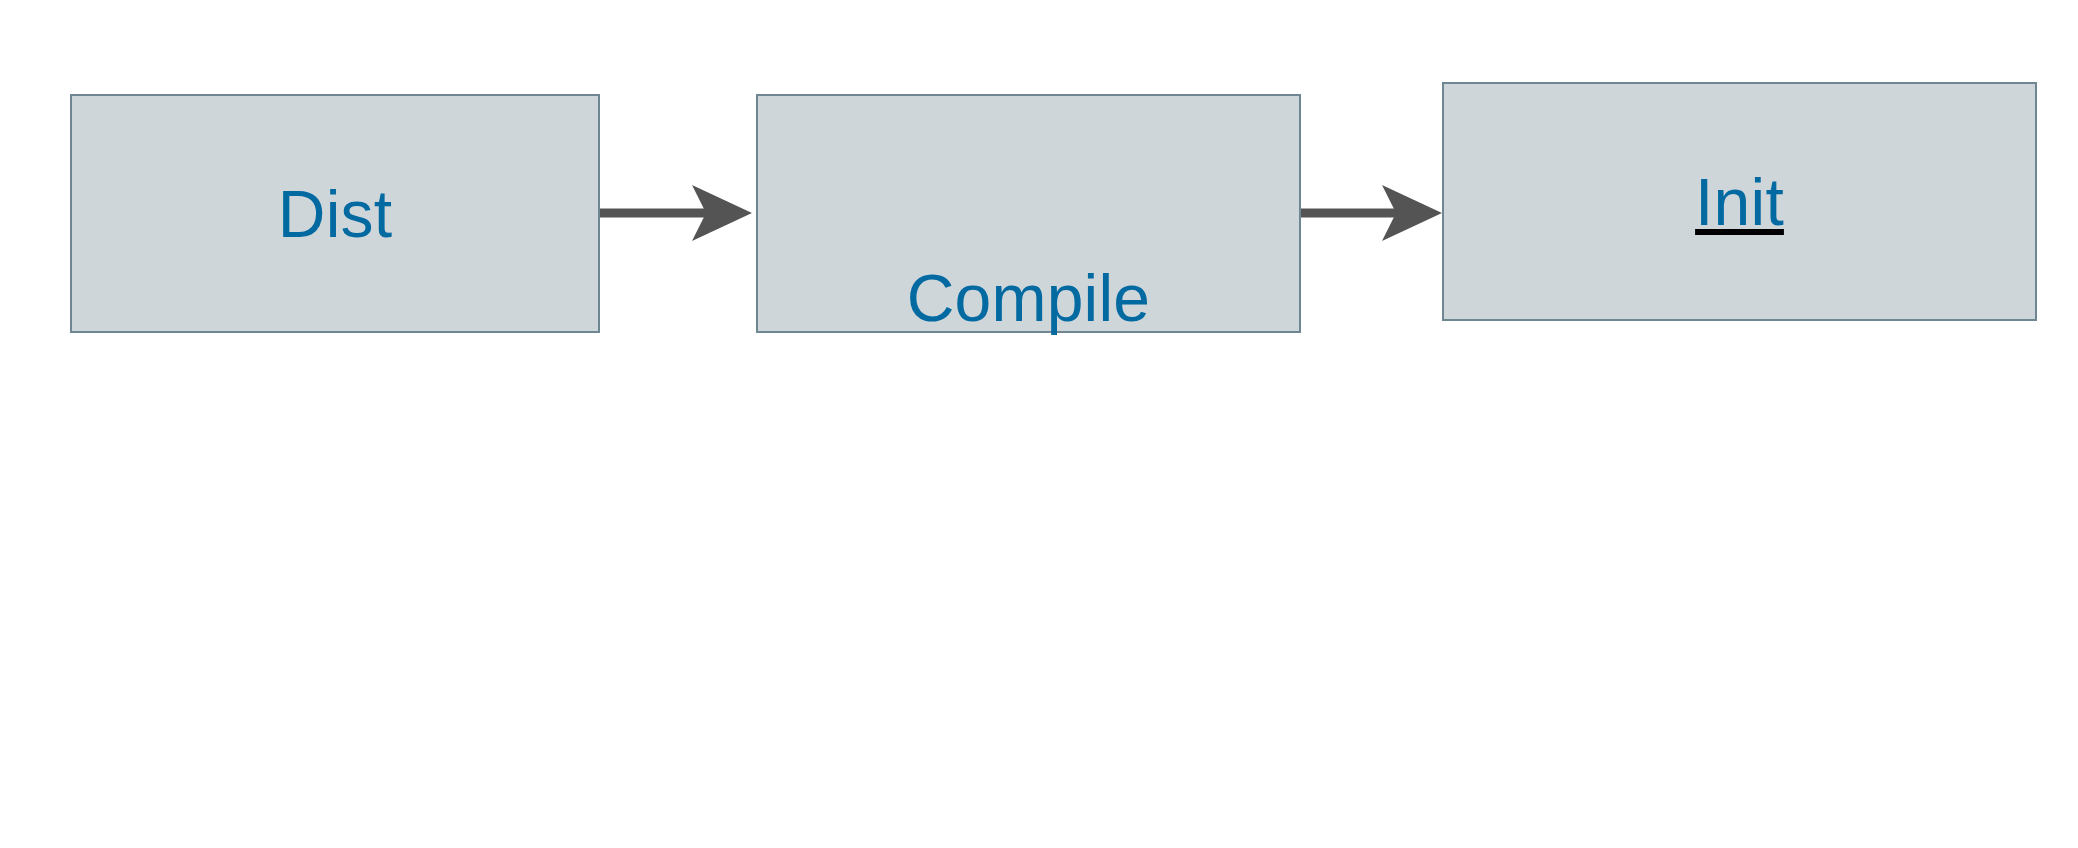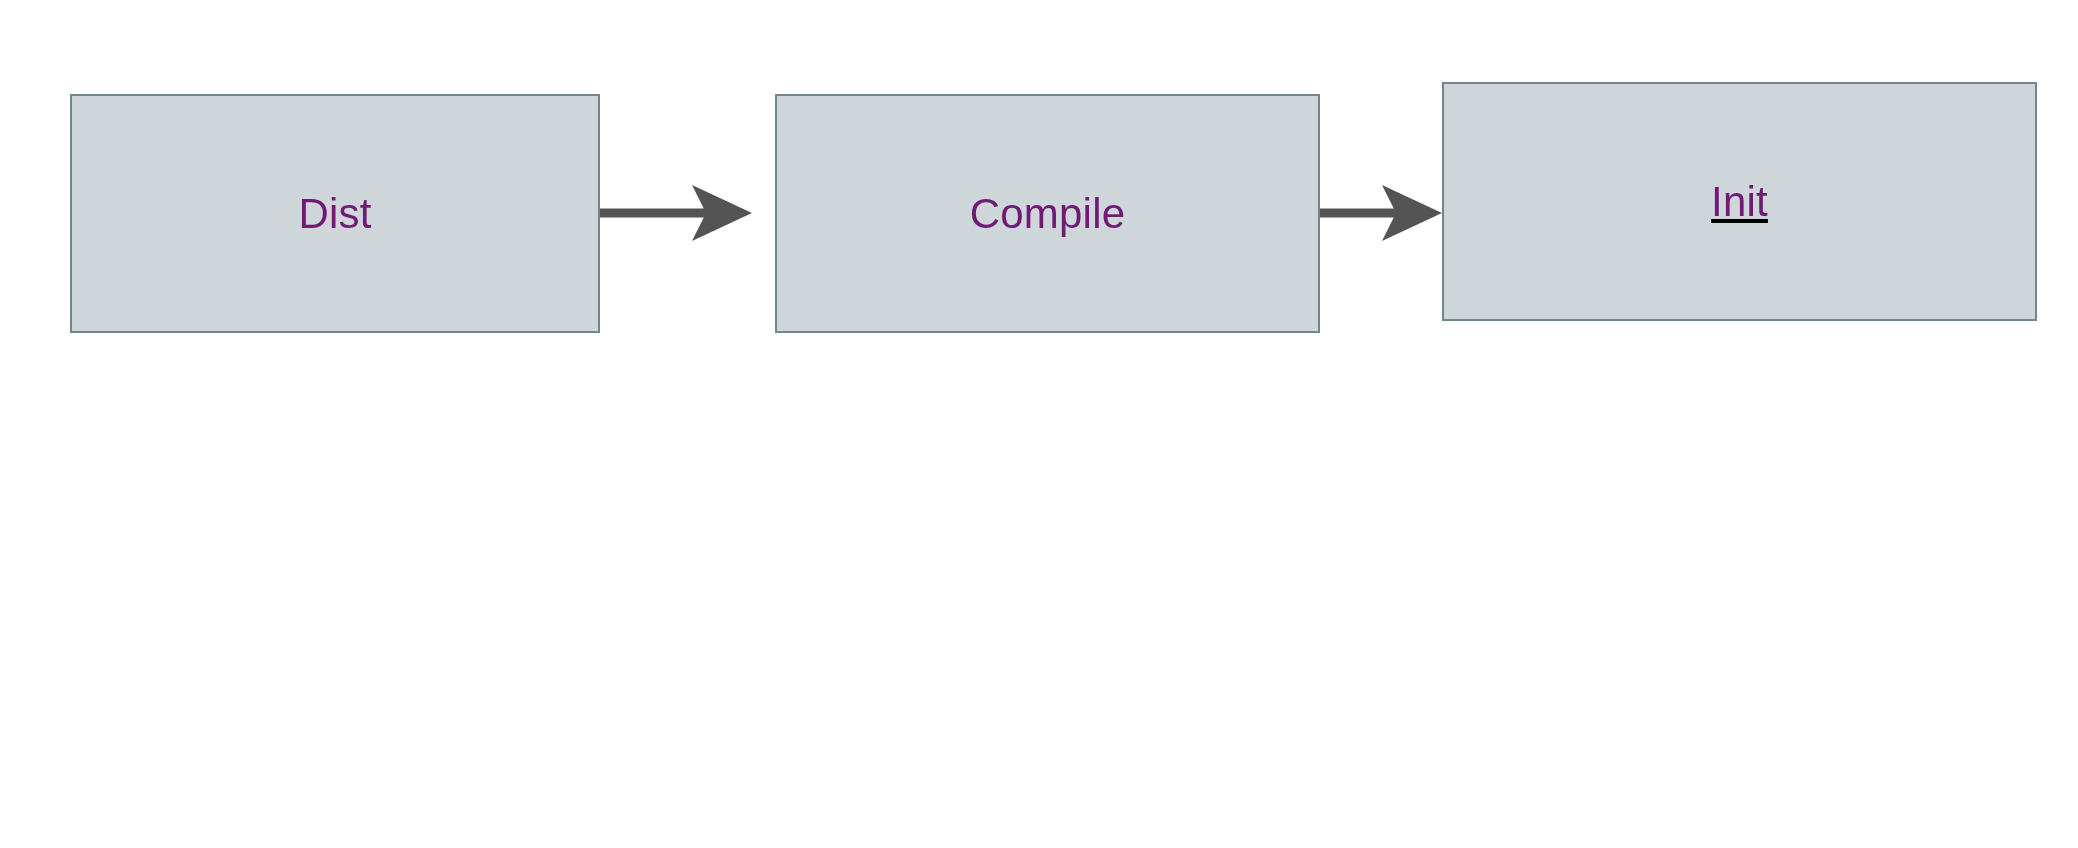--- a/index.html
+++ b/index.html
@@ -23,23 +23,23 @@
   .node {
     position: absolute;
     box-sizing: border-box;
     background: #ced6da;
     border: 2px solid #6e8793;
     display: flex;
     align-items: center;
     justify-content: center;
   }
   .node-label {
-    color: #701a75;
+    color: #0369a1;
     font-family: "Liberation Sans", sans-serif;
-    font-size: 42px;
+    font-size: 66px;
     font-weight: 400;
     line-height: 1;
     letter-spacing: 0.2px;
     white-space: nowrap;
     user-select: none;
   }
   .edge-layer {
     position: absolute;
     left: 0;
     top: 0;
@@ -71,21 +71,21 @@
     <g>
       <line class="edge-line" x1="1297" y1="213" x2="1416" y2="213"></line>
       <path class="edge-head" d="M 1442 213 L 1382 185 L 1396 213 L 1382 241 Z"></path>
     </g>
   </svg>
 
   <div class="node" style="left:70px; top:94px; width:530px; height:239px;">
     <span class="node-label">Dist</span>
   </div>
 
-  <div class="node" style="left:775px; top:94px; width:545px; height:239px;">
+  <div class="node" style="left:756px; top:94px; width:545px; height:239px;align-items:flex-end;">
     <span class="node-label">Compile</span>
   </div>
 
   <div class="node" style="left:1442px; top:82px; width:595px; height:239px;text-decoration:underline;">
     <span class="node-label">Init</span>
   </div>
 
 
 </div>
 

